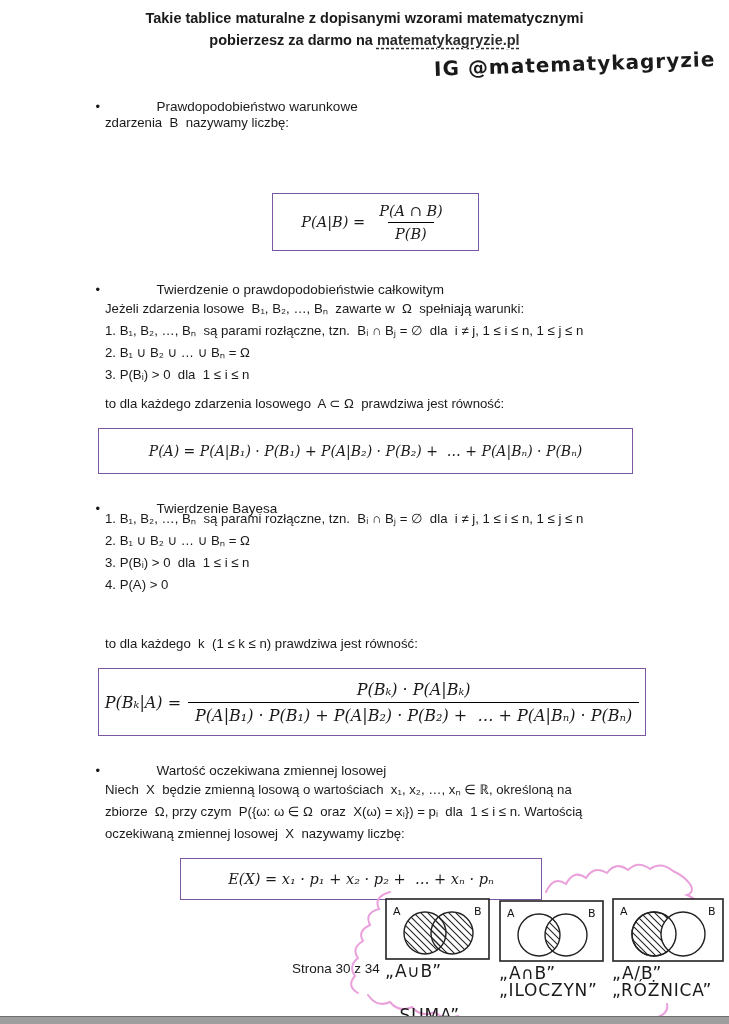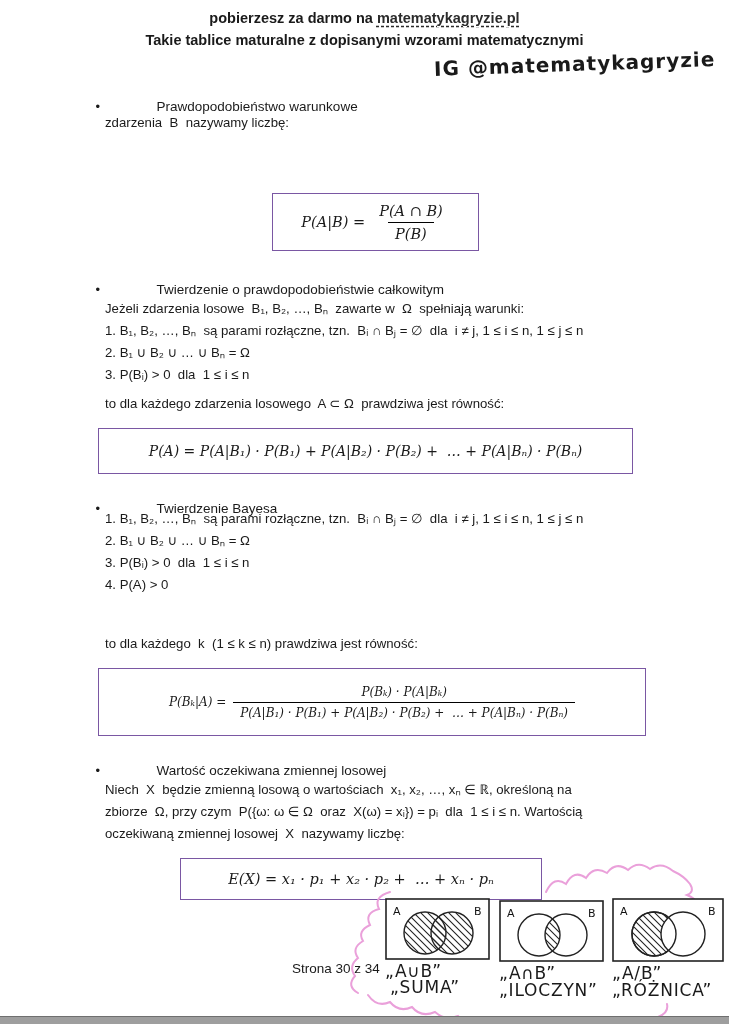--- a/index.html
+++ b/index.html
@@ -35,22 +35,22 @@
   
   .venn-caption{font-size:17px;letter-spacing:0.8px;text-align:left;white-space:pre-wrap;font-family:"DejaVu Sans",sans-serif;}
   .page-num{font-size:13.5px;white-space:pre-wrap;}
   .bottom-bar{left:0;right:0;bottom:0;height:7px;background:#9e9e9e;border-top:1px solid #6f6f6f;}
   svg text{font-family:"DejaVu Sans",sans-serif;font-size:11px;fill:#111;}
 </style>
 </head>
 <body>
 
 <div class="abs hdr">
+  <div>Takie tablice maturalne z dopisanymi wzorami matematycznymi</div>
   <div><span>pobierzesz za darmo na </span><span class="link">matematykagryzie.pl</span></div>
-  <div>Takie tablice maturalne z dopisanymi wzorami matematycznymi</div>
 </div>
 
 <div class="abs ig-note">IG @matematykagryzie</div>
 
 <div class="abs sec-head" style="top:84px;">
   <span class="bullet">•</span><span class="t">Prawdopodobieństwo warunkowe</span>
 </div>
 <div class="abs para" style="top:112px;">
   <div class="line">zdarzenia  B  nazywamy liczbę:</div>
 </div>
@@ -83,21 +83,21 @@
 </div>
 <div class="abs para" style="top:508px;">
   <div class="line">1. B₁, B₂, …, Bₙ  są parami rozłączne, tzn.  Bᵢ ∩ Bⱼ = ∅  dla  i ≠ j, 1 ≤ i ≤ n, 1 ≤ j ≤ n</div>
   <div class="line">2. B₁ ∪ B₂ ∪ … ∪ Bₙ = Ω</div>
   <div class="line">3. P(Bᵢ) &gt; 0  dla  1 ≤ i ≤ n</div>
   <div class="line">4. P(A) &gt; 0</div>
 </div>
 <div class="abs para" style="top:633px;">
   <div class="line">to dla każdego  k  (1 ≤ k ≤ n) prawdziwa jest równość:</div>
 </div>
-<div class="abs fbox" style="left:98px;top:668px;width:546px;height:66px;font-size:12px;">
+<div class="abs fbox" style="left:98px;top:668px;width:546px;height:66px;font-size:16px;">
   <span class="lhs">P(Bₖ|A) =</span>
   <span class="frac">
     <span class="num">P(Bₖ) · P(A|Bₖ)</span>
     <span class="den">P(A|B₁) · P(B₁) + P(A|B₂) · P(B₂) +  … + P(A|Bₙ) · P(Bₙ)</span>
   </span>
 </div>
 
 <div class="abs sec-head" style="top:748px;">
   <span class="bullet">•</span><span class="t">Wartość oczekiwana zmiennej losowej</span>
 </div>
@@ -124,21 +124,21 @@
       <path d="M-1,6 l2,2 M0,0 l7,7 M6,-1 l2,2" stroke="#222" stroke-width="1.1"></path>
     </pattern>
   </defs>
   <rect x="1" y="1" width="103" height="60" fill="#fff" stroke="#222" stroke-width="1.6"></rect>
   <circle cx="40" cy="35" r="21" fill="url(#h1)" stroke="#222" stroke-width="1.4"></circle>
   <circle cx="67" cy="35" r="21" fill="url(#h1)" stroke="#222" stroke-width="1.4"></circle>
   <text x="8" y="17">A</text>
   <text x="89" y="17">B</text>
 </svg>
 <div class="abs venn-caption" style="left:385px;top:961px;width:105px;">„A∪B”</div>
-<div class="abs venn-caption" style="left:390px;top:977px;width:105px;">„SUMA”</div>
+<div class="abs venn-caption" style="left:390px;top:1005px;width:105px;">„SUMA”</div>
 
 <svg class="abs" style="left:499px;top:900px;" width="105" height="62" viewBox="0 0 105 62">
   <defs>
     <pattern id="h2" width="7" height="7" patternUnits="userSpaceOnUse">
       <path d="M-1,6 l2,2 M0,0 l7,7 M6,-1 l2,2" stroke="#222" stroke-width="1.1"></path>
     </pattern>
     <clipPath id="clipA2">
         <circle cx="40" cy="35" r="21"></circle>
       </clipPath>
   </defs>

